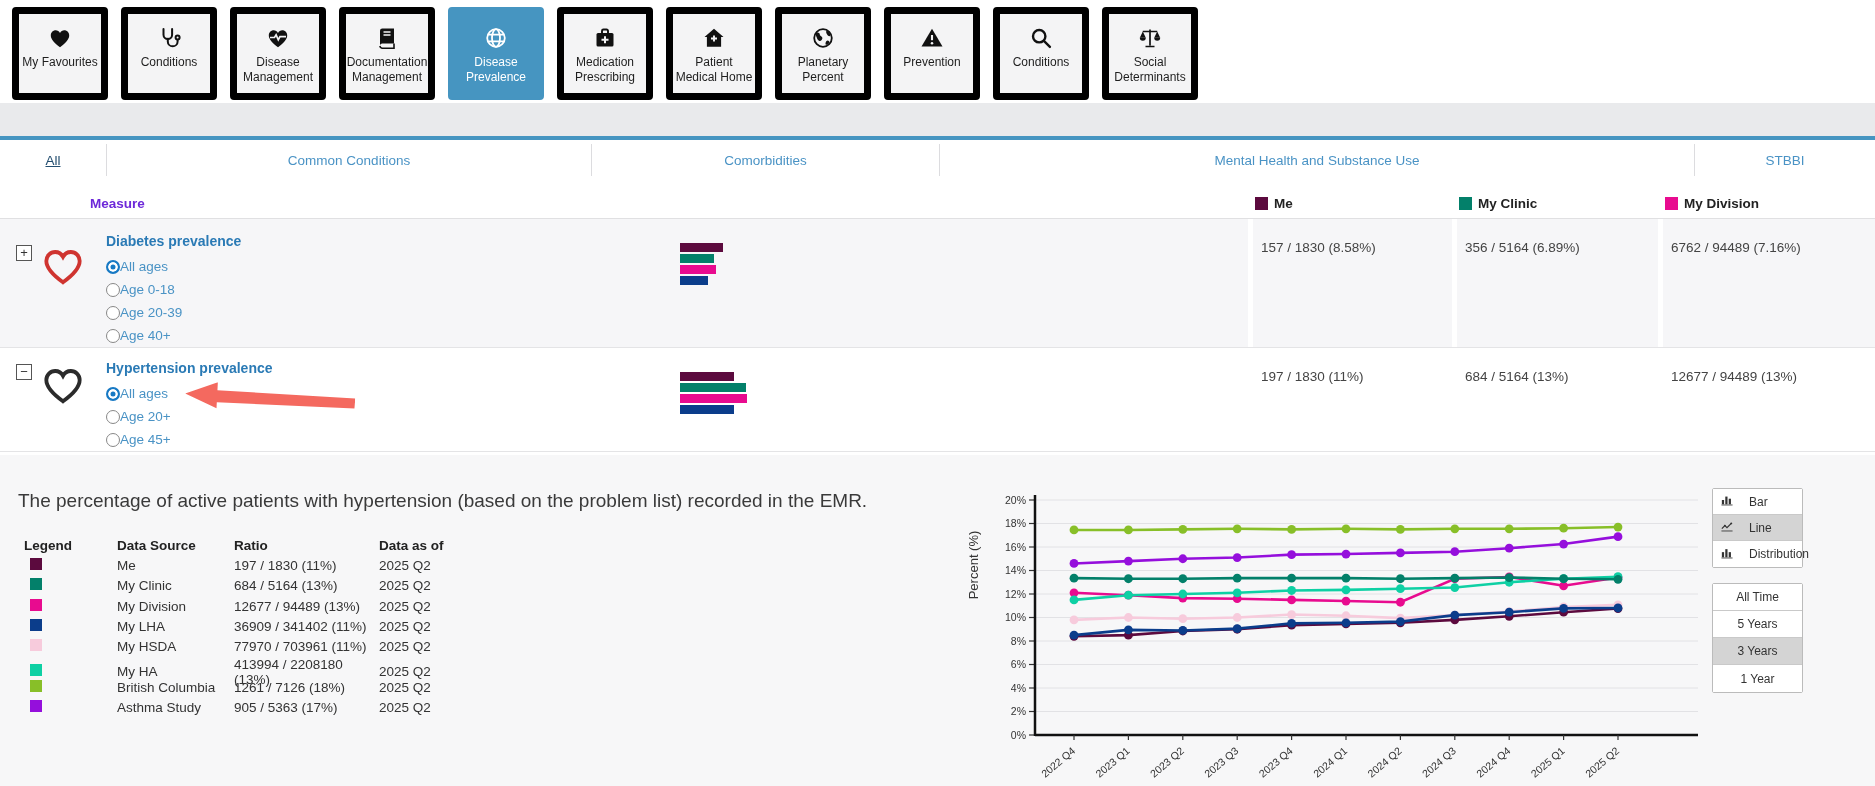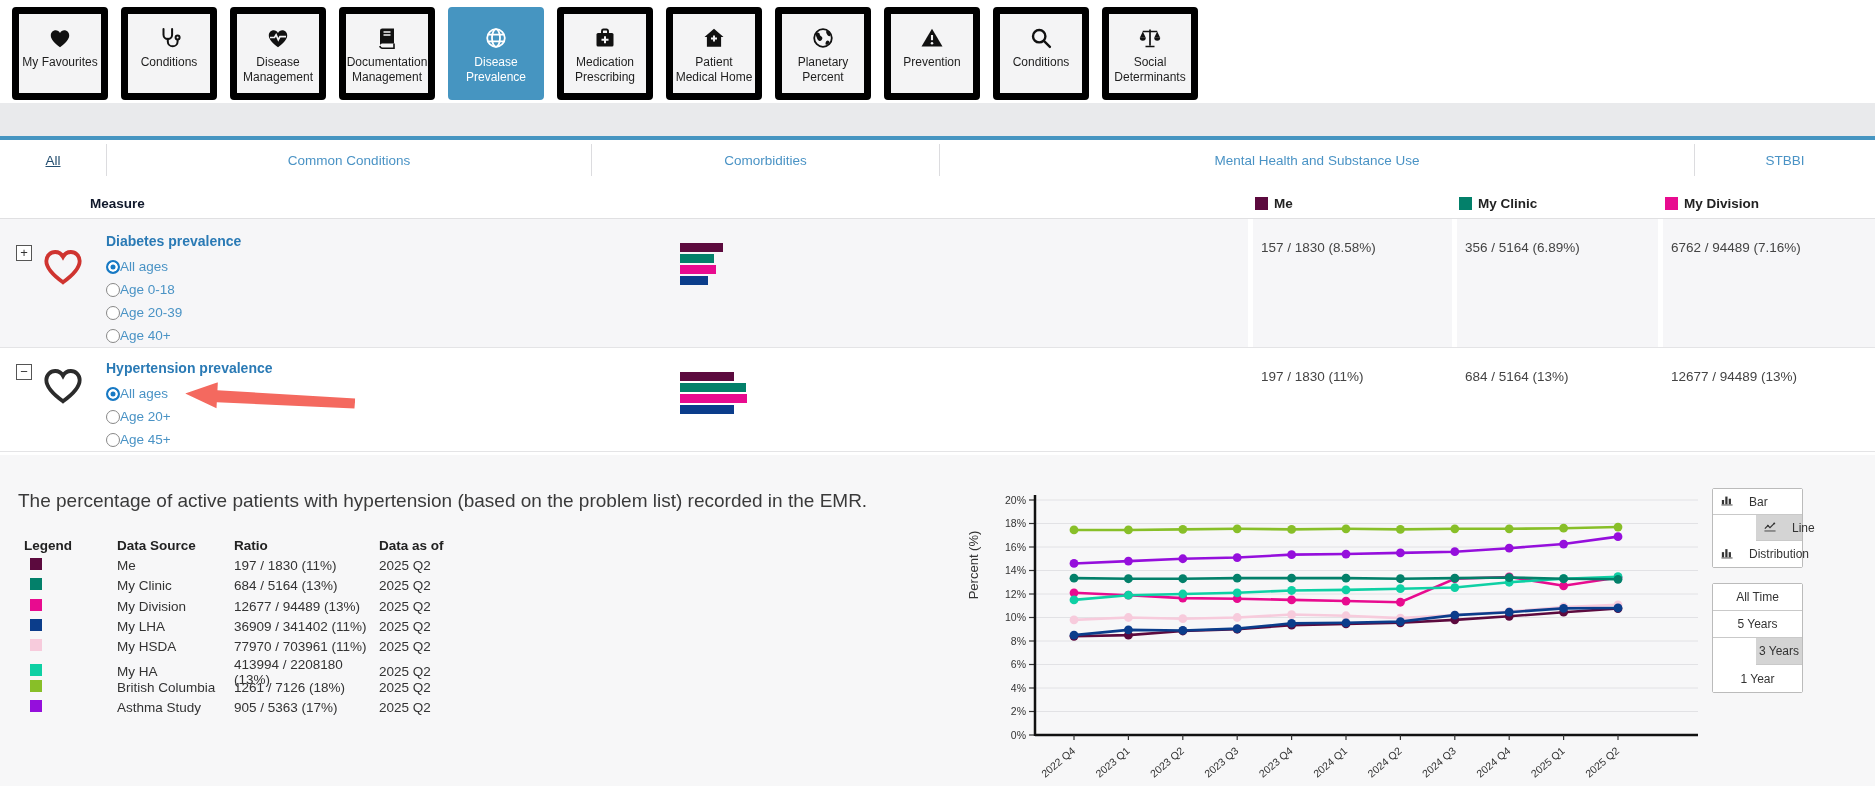--- a/index.html
+++ b/index.html
@@ -25,21 +25,21 @@
          border-right:1px solid #dcdcdf; cursor:pointer; }
   .tab:last-child { border-right:none; }
   .tab:nth-child(1){ width:107px; } .tab:nth-child(2){ width:485px; } .tab:nth-child(3){ width:348px; }
   .tab:nth-child(4){ width:755px; } .tab:nth-child(5){ width:180px; }
   .tab.selected { color:#234e70; font-weight:normal; text-decoration:underline; }
 
   
   .measure-table { position:absolute; left:0; top:188px; width:1875px; }
   .t-grid { display:grid; grid-template-columns:40px 46px 592px 570px 204px 206px 217px; }
   .t-head { height:31px; border-bottom:1px solid #e0e0e2; align-items:center; background:#fff; }
-  .t-head .c-measure { font-size:13.5px; font-weight:bold; color:#0f172a; padding-left:4px; }
+  .t-head .c-measure { font-size:13.5px; font-weight:bold; color:#6d28d9; padding-left:4px; }
   .col-head { display:flex; align-items:center; gap:6px; font-size:13.5px; font-weight:bold; color:#222; padding-left:7px; }
   .swatch { width:13px; height:13px; display:inline-block; flex:0 0 13px; }
   .m-row { border-bottom:1px solid #e4e4e6; }
   .m-row.shaded { background:#f6f6f8; }
   .m-row.plain { background:#fff; }
   .c-expand { padding:26px 0 0 16px; } .m-row.plain .c-expand { padding-top:16px; }
   .expand-box { width:16px; height:16px; border:1px solid #555; background:#fff; color:#333;
                 font-size:13px; line-height:13px; text-align:center; cursor:pointer; }
   .c-heart { padding-top:24px; } .m-row.plain .c-heart { padding-top:14px; }
   .heart { width:22px; height:22px; cursor:pointer; }
@@ -70,21 +70,21 @@
   .chart-svg .tick { stroke:#333; stroke-width:1.2; }
   .chart-svg .ylab, .chart-svg .xlab { font-size:10.5px; fill:#333; }
   .chart-svg .ytitle { font-size:13px; fill:#333; }
 
   .ctrl-box { position:absolute; left:1712px; width:91px; background:#fff; border:1px solid #bbb; border-radius:2px; }
   .ctrl-box.types { top:33px; } .ctrl-box.times { top:128px; }
   .ctrl-btn { display:flex; align-items:center; height:26px; font-size:12px; color:#333;
               border-bottom:1px solid #c9c9c9; cursor:pointer; background:#fff; padding-left:8px; gap:16px; }
   .ctrl-box.times .ctrl-btn { height:27px; justify-content:center; padding-left:0; }
   .ctrl-btn:last-child { border-bottom:none; }
-  .ctrl-btn.selected { background:#d4d4d4;margin-left:43px; }
+  .ctrl-btn.selected { background:#d4d4d4; }
   .ctrl-btn svg { width:12px; height:12px; flex:0 0 12px; }
 
   .red-arrow { position:absolute; left:185px; top:385px; width:170px; height:30px; transform:rotate(3deg); }
 </style>
 </head>
 <body>
 
 <div class="app">
   <header class="tiles-row">
       <div class="tile">

